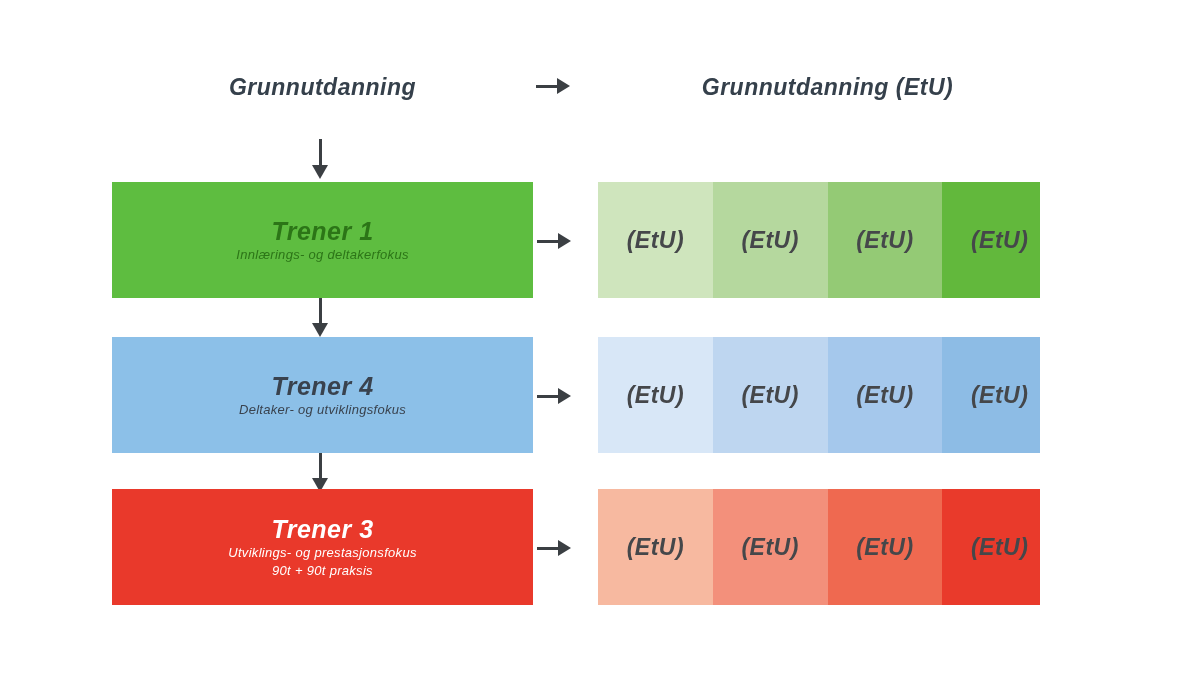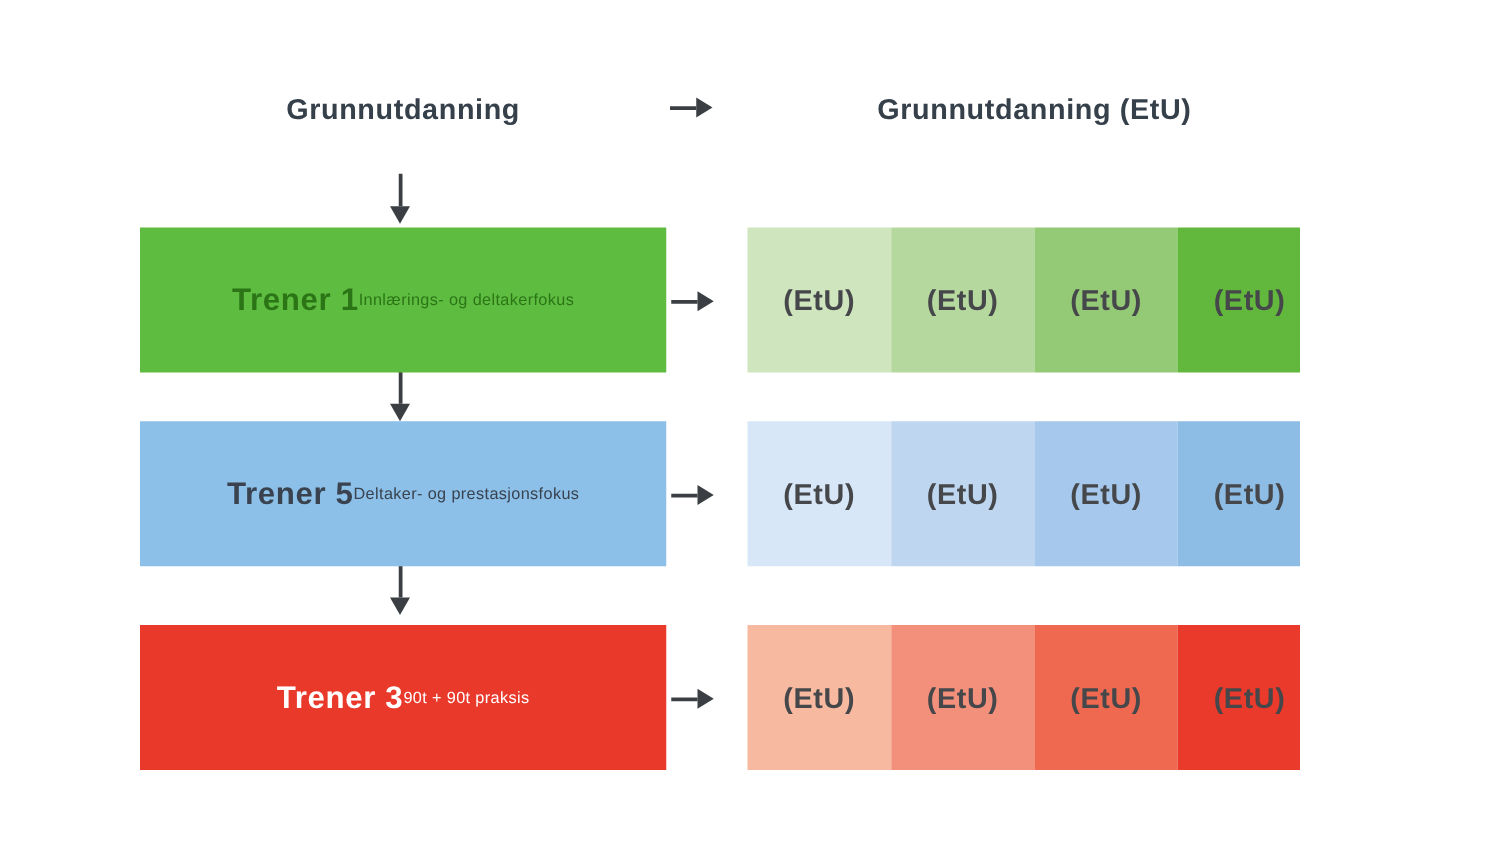--- a/index.html
+++ b/index.html
@@ -3,20 +3,21 @@
 <meta charset="utf-8">
 <style>
   html, body { margin: 0; padding: 0; background: #ffffff; }
   .canvas {
     position: relative;
     width: 1040px;
     height: 675px;
     background: #ffffff;
     font-family: "Liberation Sans", sans-serif;
     overflow: hidden;
+    font-style: italic;
   }
 
   
   .col-header {
     position: absolute;
     top: 72px;
     height: 30px;
     line-height: 30px;
     text-align: center;
     font-size: 23px;
@@ -51,27 +52,27 @@
 
   
   .arrow-down-1 { left: 312px; top: 139px; }
   .arrow-down-2 { left: 312px; top: 297px; }
   .arrow-down-3 { left: 312px; top: 452px; }
 
   
   .row { position: absolute; left: 0; width: 1200px; height: 116px; }
   .row-1 { top: 182px; }
   .row-2 { top: 337px; }
-  .row-3 { top: 500px; }
+  .row-3 { top: 489px; }
 
   .main-box {
     position: absolute;
     left: 112px; top: 0;
     width: 421px; height: 116px;
-    display: flex; flex-direction: row;
+    display: flex; flex-direction: column;
     align-items: center; justify-content: center;
     text-align: center;
   }
   .box-title { font-size: 25px; font-weight: bold; letter-spacing: 0.5px; line-height: 1.2; }
   .box-line  { font-size: 13px; font-weight: 500; letter-spacing: 0.3px; line-height: 1.42; }
 
   .row .arrow-mid { left: 537px; top: 51px; }
   .row .arrow-end { left: 1061px; top: 51px; }
 
   .segments {
@@ -144,22 +145,22 @@
         </div>
     </div>
     <span class="arrow-right arrow-end">
         <span class="stem"></span>
         <span class="head"></span>
       </span>
   </div>
 
   <div class="row row-2">
     <div class="main-box" style="background-color: rgb(140, 192, 232); color: rgb(57, 66, 78);">
-      <div class="box-title">Trener 5</div>
-      <div class="box-line">Deltaker- og prestasjonsfokus</div>
+      <div class="box-title">Trener 4</div>
+      <div class="box-line">Deltaker- og utviklingsfokus</div>
     </div>
     <span class="arrow-right arrow-mid">
         <span class="stem"></span>
         <span class="head"></span>
       </span>
     <div class="segments">
       <div class="segment" style="background-color: rgb(216, 231, 247);">
           <span class="etu-label">(EtU)</span>
         </div>
       <div class="segment" style="background-color: rgb(190, 214, 240);">
@@ -174,20 +175,21 @@
     </div>
     <span class="arrow-right arrow-end">
         <span class="stem"></span>
         <span class="head"></span>
       </span>
   </div>
 
   <div class="row row-3">
     <div class="main-box" style="background-color: rgb(233, 57, 43); color: rgb(255, 255, 255);">
       <div class="box-title">Trener 3</div>
+      <div class="box-line">Utviklings- og prestasjonsfokus</div>
       <div class="box-line">90t + 90t praksis</div>
     </div>
     <span class="arrow-right arrow-mid">
         <span class="stem"></span>
         <span class="head"></span>
       </span>
     <div class="segments">
       <div class="segment" style="background-color: rgb(247, 185, 160);">
           <span class="etu-label">(EtU)</span>
         </div>

